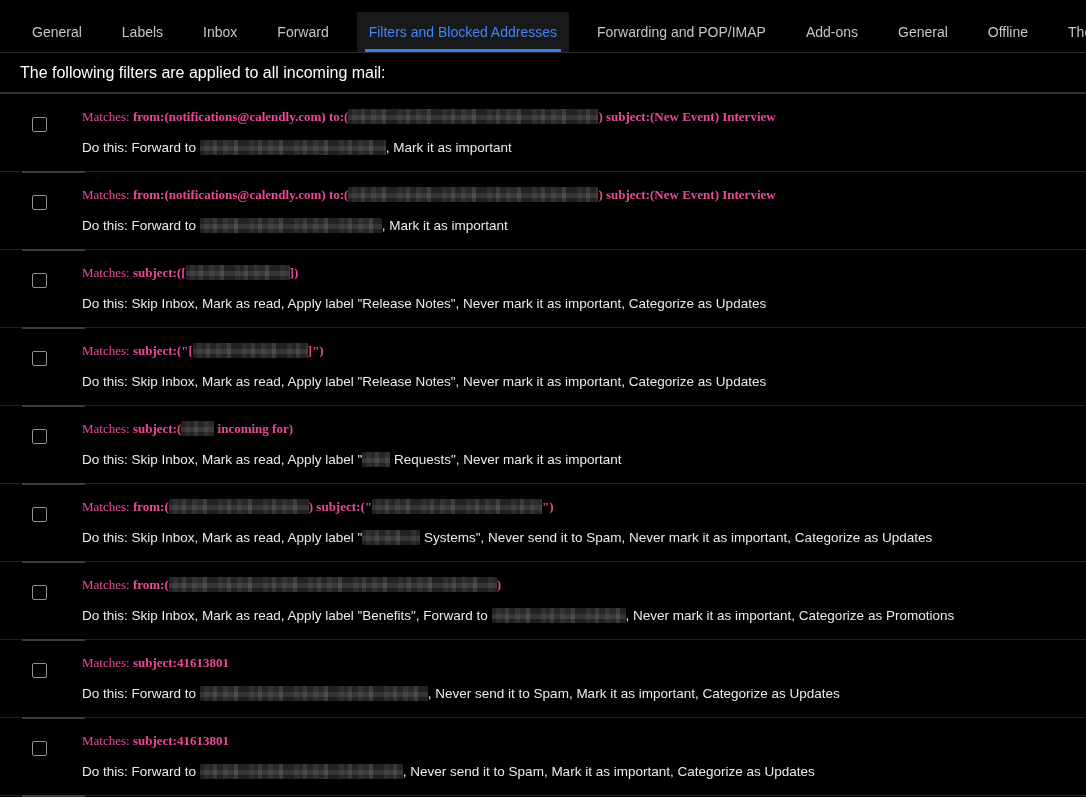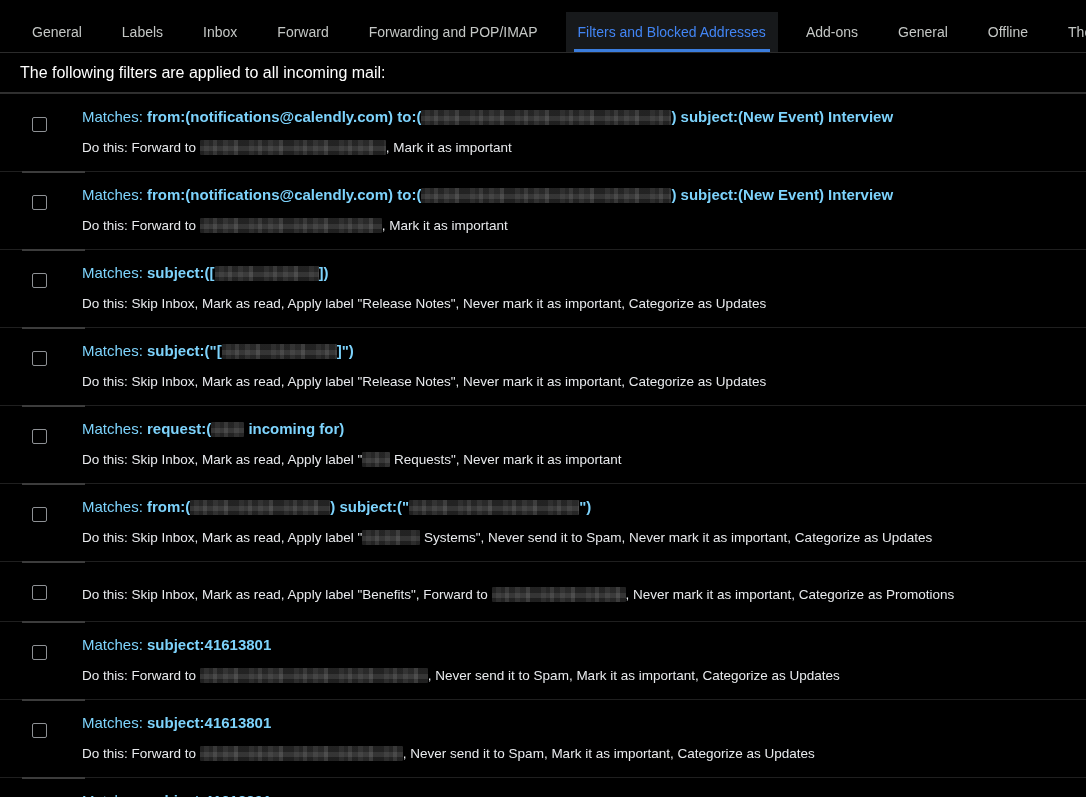--- a/index.html
+++ b/index.html
@@ -137,24 +137,25 @@
     cursor: pointer;
   }
 
   .filter-body {
     padding: 13px 0 13px 0;
     margin-left: 18px;
     flex: 1 1 auto;
     min-width: 0;
   }
   .line-matches {
-    font-size: 15px;
+    font-size: 13px;
     line-height: 21px;
-    color: #7dd3fc;
+    color: #ec4899;
     white-space: nowrap;
+    font-family: Liberation Serif, serif;
   }
   .line-matches .lbl { font-weight: 400; }
   .line-matches .crit { font-weight: bold; }
 
   .line-do {
     font-size: 13.5px;
     line-height: 21px;
     color: #e8eaed;
     white-space: nowrap;
     margin-top: 10px;
@@ -198,27 +199,27 @@
         </div>
         <div class="tab">
           <span>Labels</span>
         </div>
         <div class="tab">
           <span>Inbox</span>
         </div>
         <div class="tab">
           <span>Forward</span>
         </div>
-        <div class="tab">
-          <span>Forwarding and POP/IMAP</span>
-        </div>
         <div class="tab active">
           <span>Filters and Blocked Addresses</span>
         </div>
         <div class="tab">
+          <span>Forwarding and POP/IMAP</span>
+        </div>
+        <div class="tab">
           <span>Add-ons</span>
         </div>
         <div class="tab">
           <span>General</span>
         </div>
         <div class="tab">
           <span>Offline</span>
         </div>
         <div class="tab">
           <span>Themes</span>
@@ -266,38 +267,39 @@
         <div class="filter-body">
           <div class="line-matches"><span class="lbl">Matches:&nbsp;</span><span class="crit">subject:("[</span><span class="redact" style="width: 115px;"></span><span class="crit">]")</span></div>
           <div class="line-do"><span class="lbl">Do this:&nbsp;</span><span class="plain">Skip Inbox, Mark as read, Apply label "Release Notes", Never mark it as important, Categorize as Updates</span></div>
         </div>
       </div>
       <div class="filter-row">
         <div class="cb-cell">
           <div class="checkbox" role="checkbox" aria-checked="false"></div>
         </div>
         <div class="filter-body">
-          <div class="line-matches"><span class="lbl">Matches:&nbsp;</span><span class="crit">request:(</span><span class="redact" style="width: 33px;"></span><span class="crit"> incoming for)</span></div>
+          <div class="line-matches"><span class="lbl">Matches:&nbsp;</span><span class="crit">subject:(</span><span class="redact" style="width: 33px;"></span><span class="crit"> incoming for)</span></div>
           <div class="line-do"><span class="lbl">Do this:&nbsp;</span><span class="plain">Skip Inbox, Mark as read, Apply label "</span><span class="redact" style="width: 28px;"></span><span class="plain"> Requests", Never mark it as important</span></div>
         </div>
       </div>
       <div class="filter-row">
         <div class="cb-cell">
           <div class="checkbox" role="checkbox" aria-checked="false"></div>
         </div>
         <div class="filter-body">
           <div class="line-matches"><span class="lbl">Matches:&nbsp;</span><span class="crit">from:(</span><span class="redact" style="width: 140px;"></span><span class="crit">) subject:("</span><span class="redact" style="width: 170px;"></span><span class="crit">")</span></div>
           <div class="line-do"><span class="lbl">Do this:&nbsp;</span><span class="plain">Skip Inbox, Mark as read, Apply label "</span><span class="redact" style="width: 58px;"></span><span class="plain"> Systems", Never send it to Spam, Never mark it as important, Categorize as Updates</span></div>
         </div>
       </div>
       <div class="filter-row">
         <div class="cb-cell">
           <div class="checkbox" role="checkbox" aria-checked="false"></div>
         </div>
         <div class="filter-body">
+          <div class="line-matches"><span class="lbl">Matches:&nbsp;</span><span class="crit">from:(</span><span class="redact" style="width: 328px;"></span><span class="crit">)</span></div>
           <div class="line-do"><span class="lbl">Do this:&nbsp;</span><span class="plain">Skip Inbox, Mark as read, Apply label "Benefits", Forward to </span><span class="redact" style="width: 134px;"></span><span class="plain">, Never mark it as important, Categorize as Promotions</span></div>
         </div>
       </div>
       <div class="filter-row">
         <div class="cb-cell">
           <div class="checkbox" role="checkbox" aria-checked="false"></div>
         </div>
         <div class="filter-body">
           <div class="line-matches"><span class="lbl">Matches:&nbsp;</span><span class="crit">subject:41613801</span></div>
           <div class="line-do"><span class="lbl">Do this:&nbsp;</span><span class="plain">Forward to </span><span class="redact" style="width: 228px;"></span><span class="plain">, Never send it to Spam, Mark it as important, Categorize as Updates</span></div>

